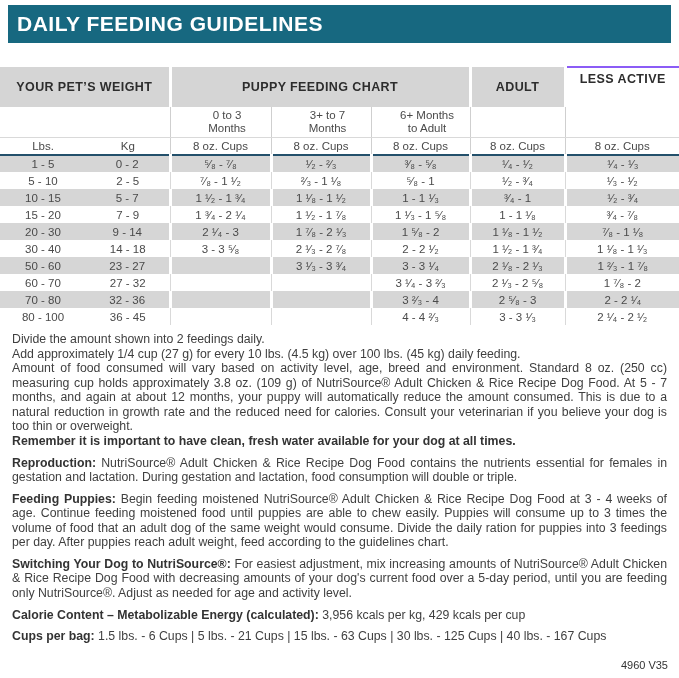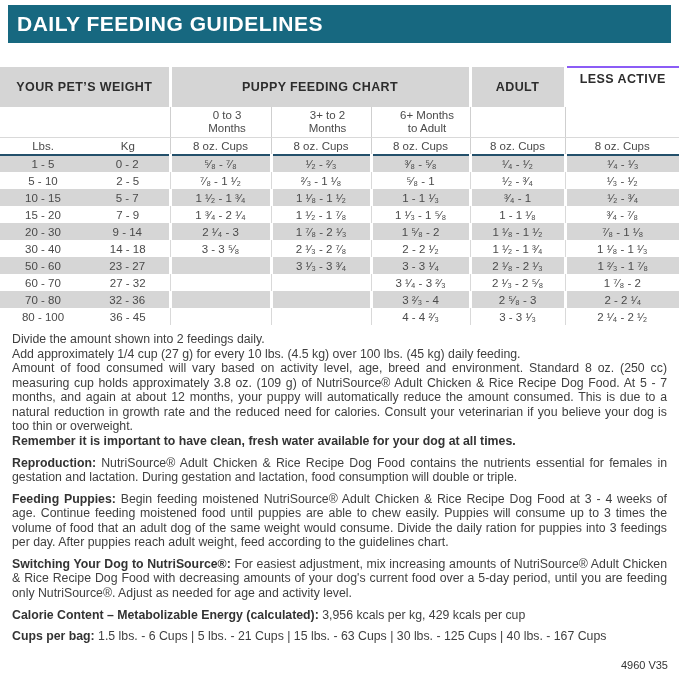--- a/index.html
+++ b/index.html
@@ -126,21 +126,21 @@
       <tr class="group-row">
         <th colspan="2">YOUR PET’S WEIGHT</th>
         <th colspan="3">PUPPY FEEDING CHART</th>
         <th>ADULT</th>
         <th class="less-active-h">LESS ACTIVE</th>
       </tr>
       <tr class="months-row">
         <th colspan="2"></th>
         <th class="sep">0 to 3
 Months</th>
-        <th class="sep">3+ to 2
+        <th class="sep">3+ to 7
 Months</th>
         <th class="sep">6+ Months
 to Adult</th>
         <th class="sep"></th>
         <th class="sep"></th>
       </tr>
       <tr class="unit-row">
         <th>Lbs.</th>
         <th>Kg</th>
         <th class="sep">8 oz. Cups</th>

